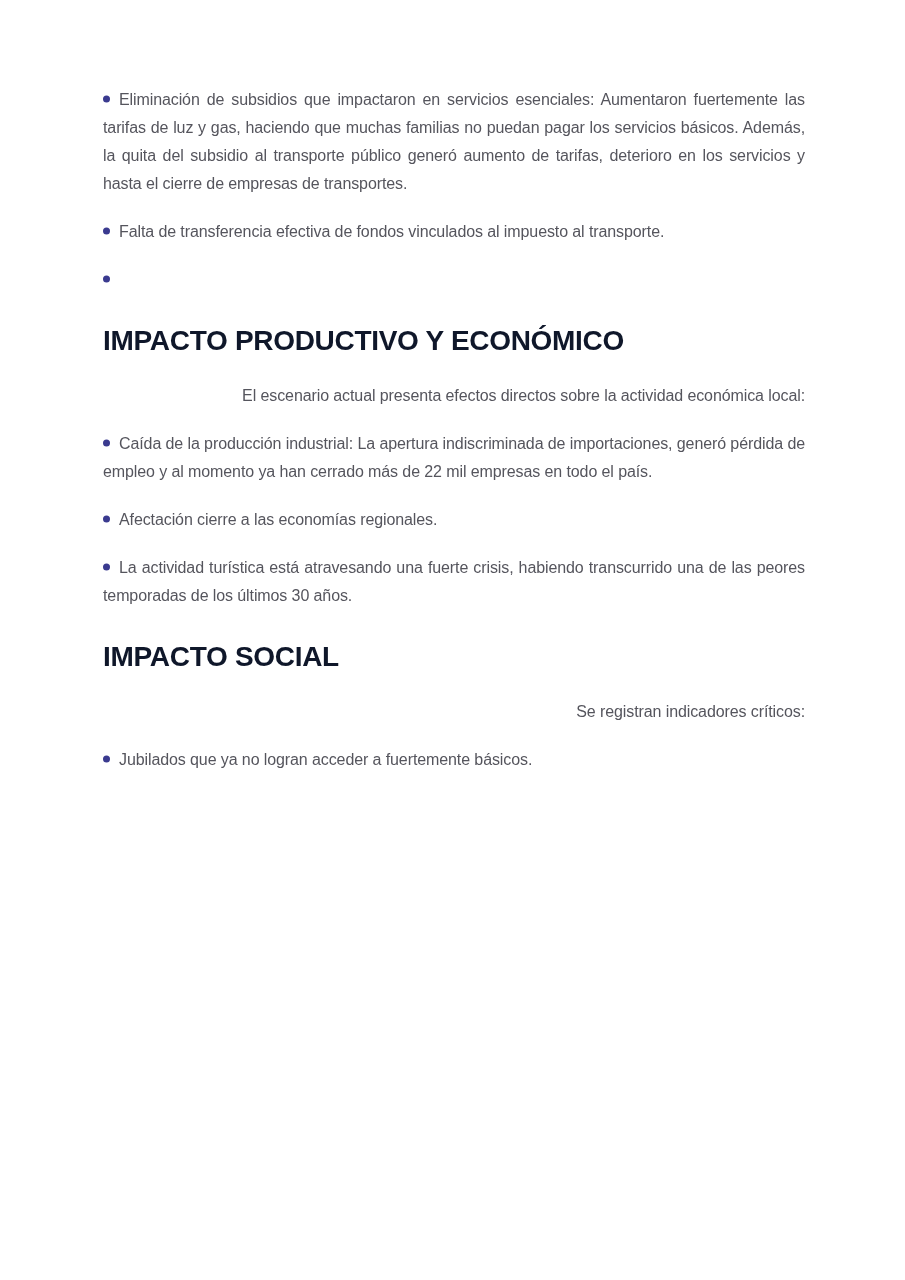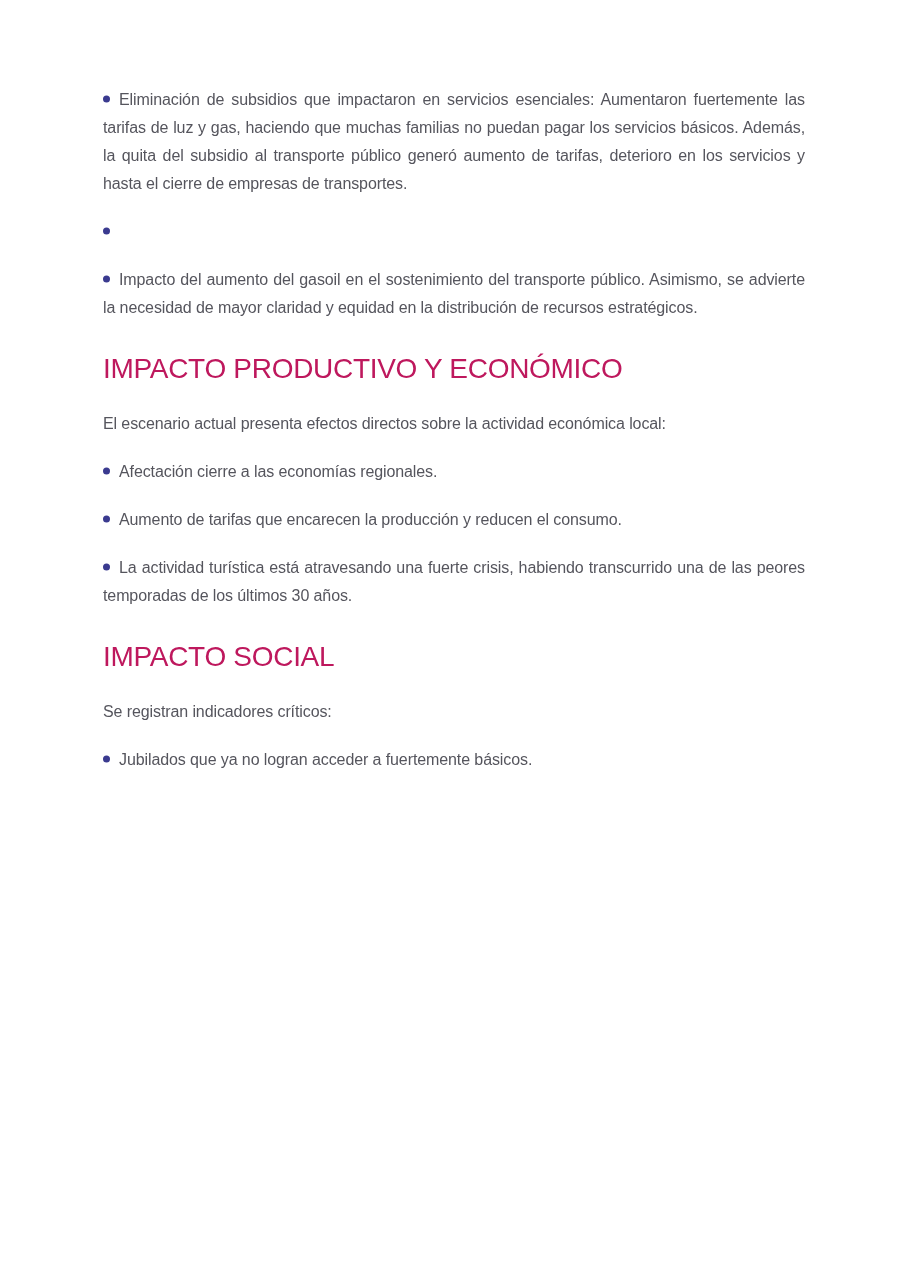--- a/index.html
+++ b/index.html
@@ -24,59 +24,59 @@
     margin: 0 0 20px 0;
     font-size: 16px;
     line-height: 28px;
     color: #55555D;
     text-align: justify;
     hyphens: auto;
     -webkit-hyphens: auto;
     letter-spacing: -0.1px;
   }
   .intro {
-    text-align: left;
+    text-align: right;
   }
   .dot {
     display: inline-block;
     width: 7px;
     height: 7px;
     border-radius: 50%;
     background: #3A3A8F;
     margin-right: 9px;
     vertical-align: middle;
     transform: translateY(-1.5px);
   }
   h2.section-heading {
     margin: 30px 0 24px 0;
     font-size: 28px;
     line-height: 34px;
-    font-weight: normal;
+    font-weight: bold;
     letter-spacing: -0.3px;
-    color: #be185d;
+    color: #0f172a;
   }
 </style>
 </head>
 <body>
 
 <main class="page">
 
   <section>
     <p class="bullet"><span class="dot"></span><span>Eliminación de subsidios que impactaron en servicios esenciales: Aumentaron fuertemente las tarifas de luz y gas, haciendo que muchas familias no puedan pagar los servicios básicos. Además, la quita del subsidio al transporte público generó aumento de tarifas, deterioro en los servicios y hasta el cierre de empresas de transportes.</span></p>
+    <p class="bullet"><span class="dot"></span><span>Falta de transferencia efectiva de fondos vinculados al impuesto al transporte.</span></p>
     <p class="bullet"><span class="dot"></span></p>
-    <p class="bullet"><span class="dot"></span><span>Impacto del aumento del gasoil en el sostenimiento del transporte público. Asimismo, se advierte la necesidad de mayor claridad y equidad en la distribución de recursos estratégicos.</span></p>
   </section>
 
   <h2 class="section-heading">IMPACTO PRODUCTIVO Y ECONÓMICO</h2>
 
   <p class="intro">El escenario actual presenta efectos directos sobre la actividad económica local:</p>
 
   <section>
+    <p class="bullet"><span class="dot"></span><span>Caída de la producción industrial: La apertura indiscriminada de importaciones, generó pérdida de empleo y al momento ya han cerrado más de 22 mil empresas en todo el país.</span></p>
     <p class="bullet"><span class="dot"></span><span>Afectación cierre a las economías regionales.</span></p>
-    <p class="bullet"><span class="dot"></span><span>Aumento de tarifas que encarecen la producción y reducen el consumo.</span></p>
     <p class="bullet"><span class="dot"></span><span>La actividad turística está atravesando una fuerte crisis, habiendo transcurrido una de las peores temporadas de los últimos 30 años.</span></p>
   </section>
 
   <h2 class="section-heading">IMPACTO SOCIAL</h2>
 
   <p class="intro">Se registran indicadores críticos:</p>
 
   <section>
     <p class="bullet"><span class="dot"></span><span>Jubilados que ya no logran acceder a fuertemente básicos.</span></p>
   </section>

